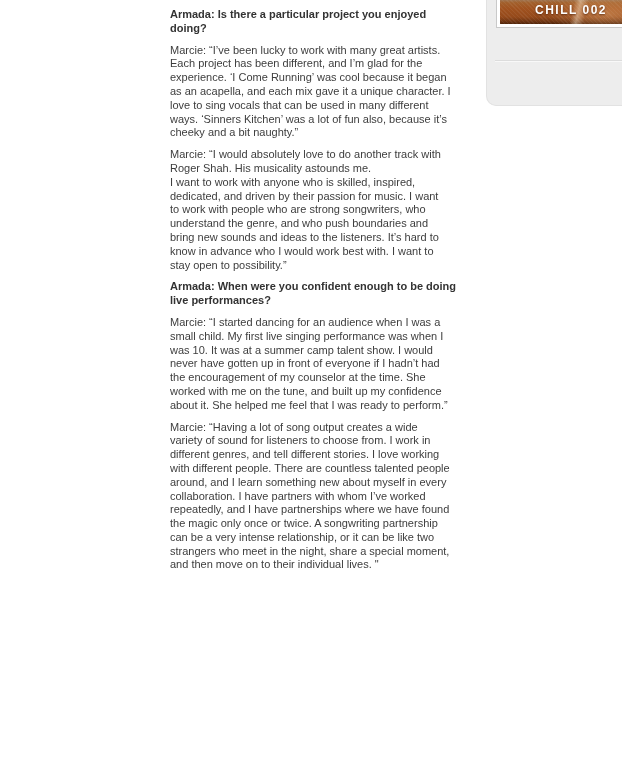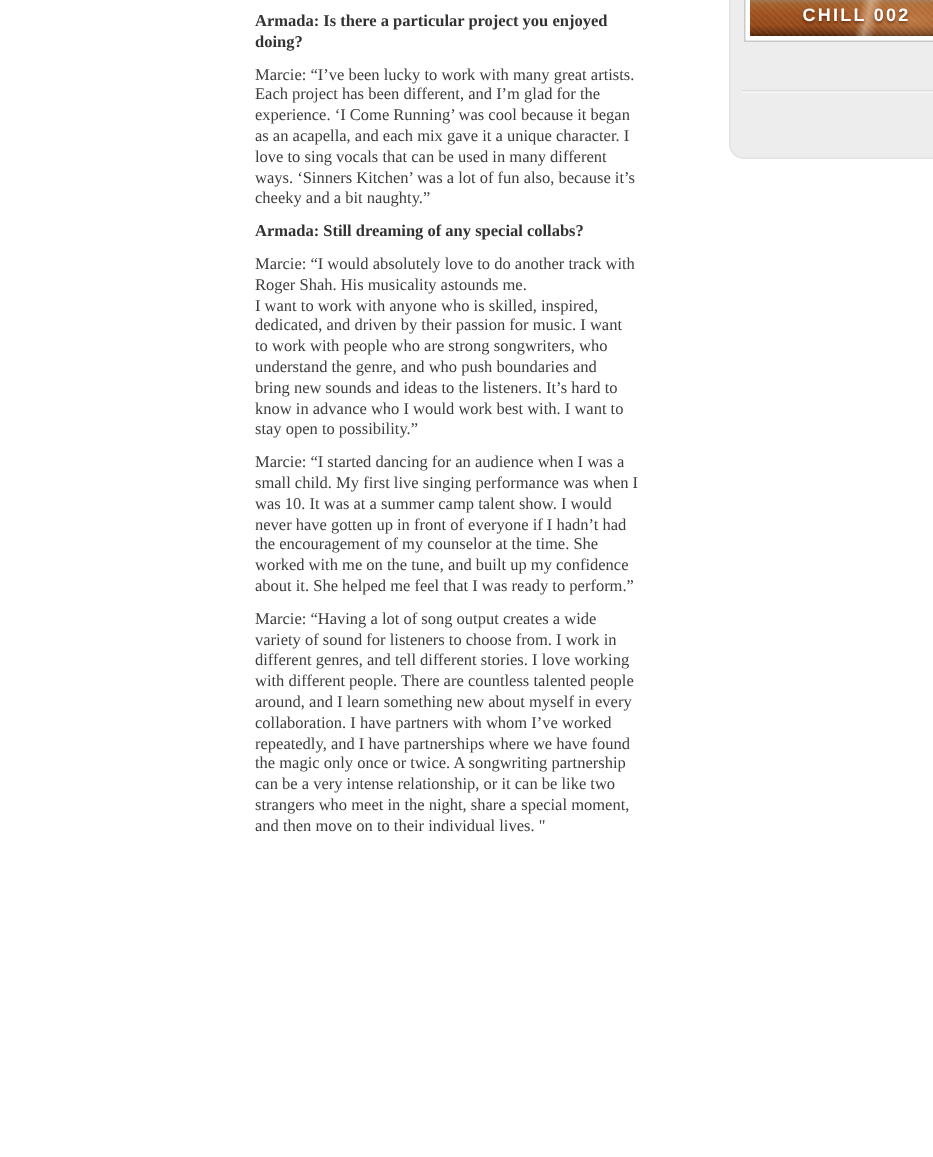--- a/index.html
+++ b/index.html
@@ -9,21 +9,20 @@
     font-family:"Liberation Sans",sans-serif;
   }
   
   .article{
     position:absolute;left:170px;top:8px;width:300px;
     color:#3d3d3d;font-size:11px;line-height:13.8px;
   }
   .article p{
     margin:0 0 8px 0;
     white-space:pre;           
-    font-family:Liberation Serif, serif;
   }
   .article p.q{
     font-weight:bold;color:#333333;
   }
   
   .side-panel{
     position:absolute;left:486px;top:-6px;width:160px;height:112px;
     background:#ededed;
     border:1px solid #e2e2e2;border-top:none;
     border-bottom-left-radius:10px;
@@ -62,30 +61,31 @@
 <div class="article">
   <p class="q">Armada: Is there a particular project you enjoyed
 doing?</p>
   <p class="a">Marcie: “I’ve been lucky to work with many great artists.
 Each project has been different, and I’m glad for the
 experience. ‘I Come Running’ was cool because it began
 as an acapella, and each mix gave it a unique character. I
 love to sing vocals that can be used in many different
 ways. ‘Sinners Kitchen’ was a lot of fun also, because it’s
 cheeky and a bit naughty.”</p>
-  <p class="q">Armada: Still dreaming of any special collabs?</p>
   <p class="a">Marcie: “I would absolutely love to do another track with
 Roger Shah. His musicality astounds me.
 I want to work with anyone who is skilled, inspired,
 dedicated, and driven by their passion for music. I want
 to work with people who are strong songwriters, who
 understand the genre, and who push boundaries and
 bring new sounds and ideas to the listeners. It’s hard to
 know in advance who I would work best with. I want to
 stay open to possibility.”</p>
+  <p class="q">Armada: When were you confident enough to be doing
+live performances?</p>
   <p class="a">Marcie: “I started dancing for an audience when I was a
 small child. My first live singing performance was when I
 was 10. It was at a summer camp talent show. I would
 never have gotten up in front of everyone if I hadn’t had
 the encouragement of my counselor at the time. She
 worked with me on the tune, and built up my confidence
 about it. She helped me feel that I was ready to perform.”</p>
   <p class="a">Marcie: “Having a lot of song output creates a wide
 variety of sound for listeners to choose from. I work in
 different genres, and tell different stories. I love working

